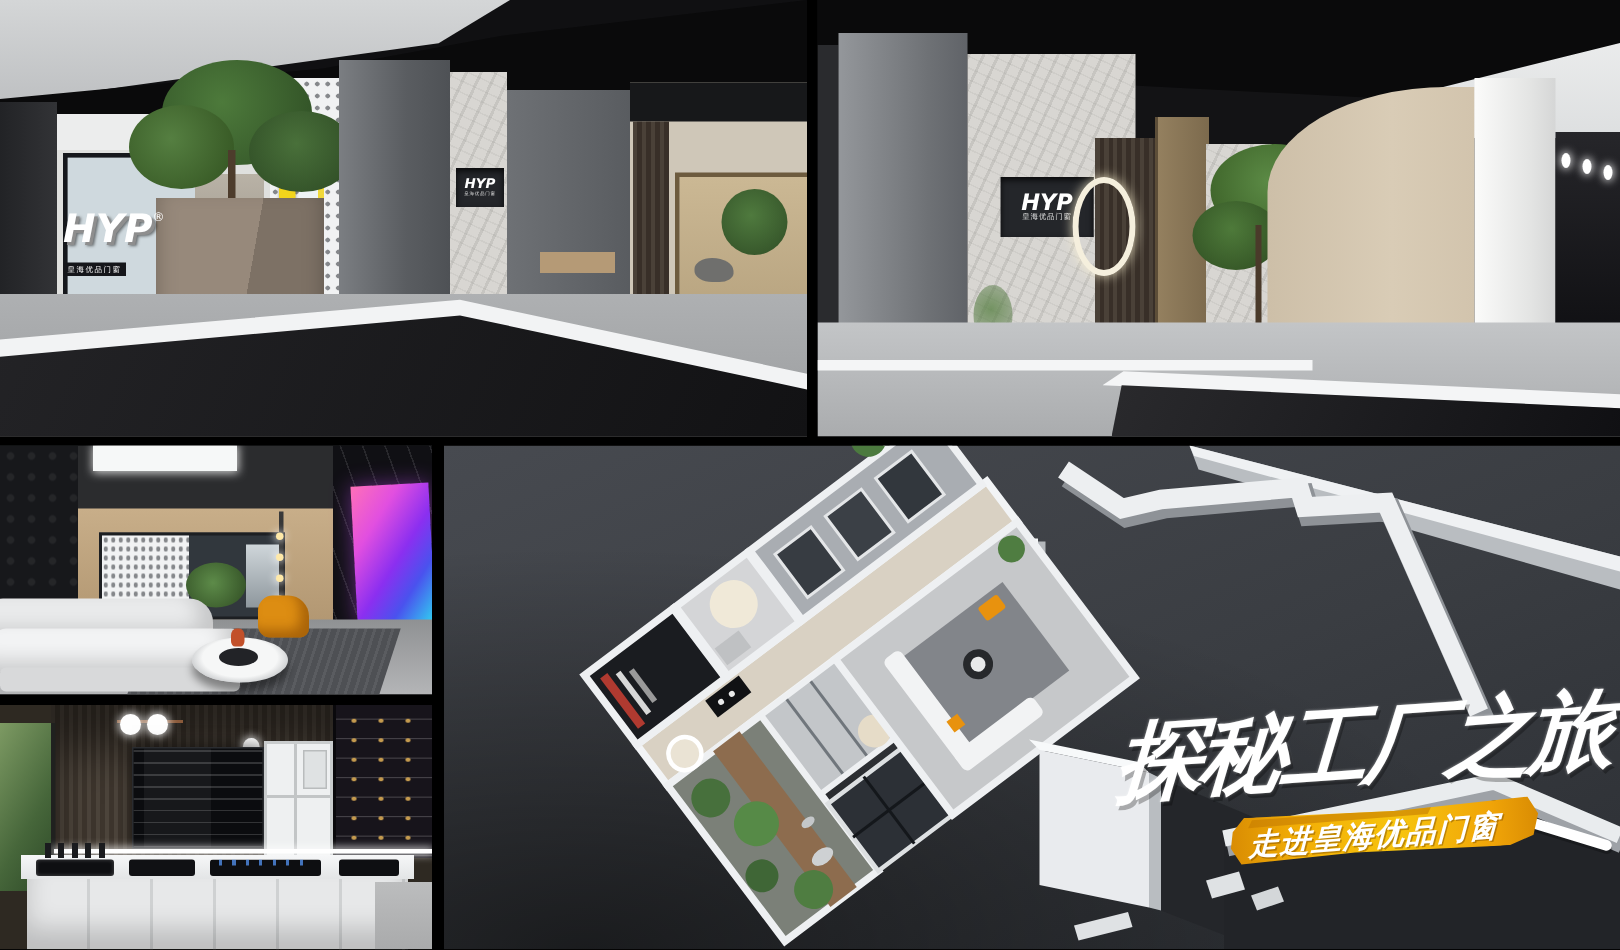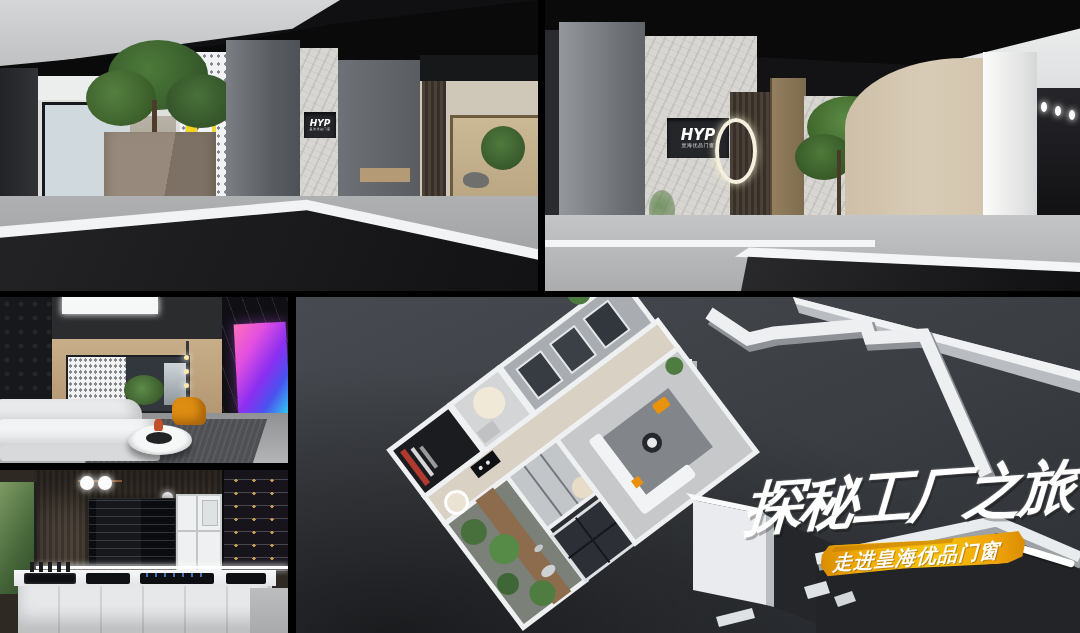--- a/index.html
+++ b/index.html
@@ -58,20 +58,24 @@
     <div class="a" style="left:200px;top:120px;width:12px;height:20px;background:#eef3f6;border-top:3px solid #2d6fd6;"></div>
 
     <div class="a" style="left:86px;top:40px;width:150px;height:200px;">
       <div class="a foliage" style="left:22px;top:0;width:100px;height:70px;background:radial-gradient(circle at 40% 40%,#4d7a3b,#2e4d24);"></div>
       <div class="a foliage" style="left:0;top:30px;width:70px;height:56px;background:radial-gradient(circle at 40% 40%,#557f41,#31511f);"></div>
       <div class="a foliage" style="left:80px;top:34px;width:70px;height:54px;background:radial-gradient(circle at 45% 40%,#49703a,#2b4722);"></div>
       <div class="a" style="left:66px;top:60px;width:5px;height:40px;background:#4d3c2c;"></div>
       <div class="a" style="left:18px;top:92px;width:112px;height:104px;background:linear-gradient(100deg,#97897b 0 55%,#7d7165 55%);box-shadow:inset 0 -8px 14px rgba(0,0,0,.25);"></div>
     </div>
 
+    <div class="a" style="left:42px;top:140px;z-index:5;">
+      <span class="hypbig">HYP</span><span style="color:#fff;font-size:8px;vertical-align:top;">®</span><br>
+      <span class="hypsub">皇海优品门窗</span>
+    </div>
 
     <div class="a" style="left:226px;top:40px;width:74px;height:232px;background:linear-gradient(90deg,#7b7e82,#5a5d61 60%,#4e5155);"></div>
 
     <div class="a marble" style="left:300px;top:48px;width:38px;height:196px;"></div>
     <div class="a recess" style="left:304px;top:112px;width:32px;height:26px;">
       <span class="l1" style="font-size:9px;">HYP</span>
       <span class="l2" style="font-size:3px;">皇海优品门窗</span>
     </div>
 
     <div class="a" style="left:338px;top:60px;width:82px;height:180px;background:linear-gradient(90deg,#6e7175,#595c60);"></div>

